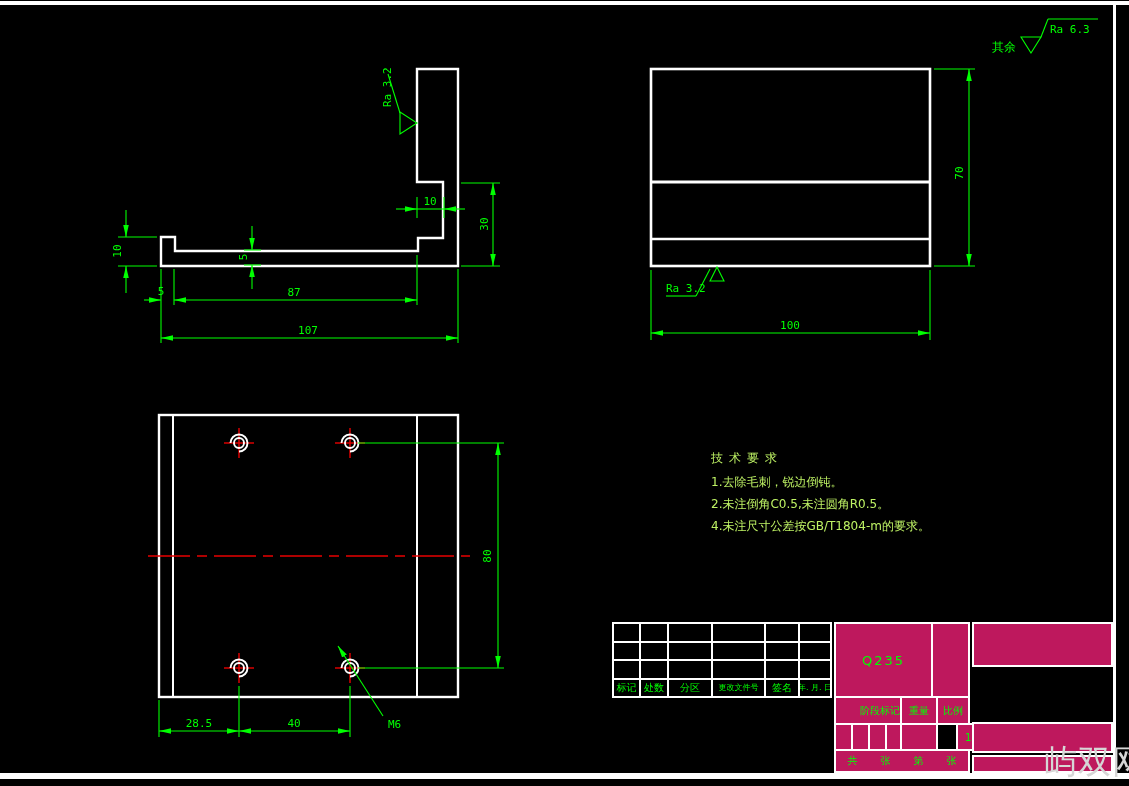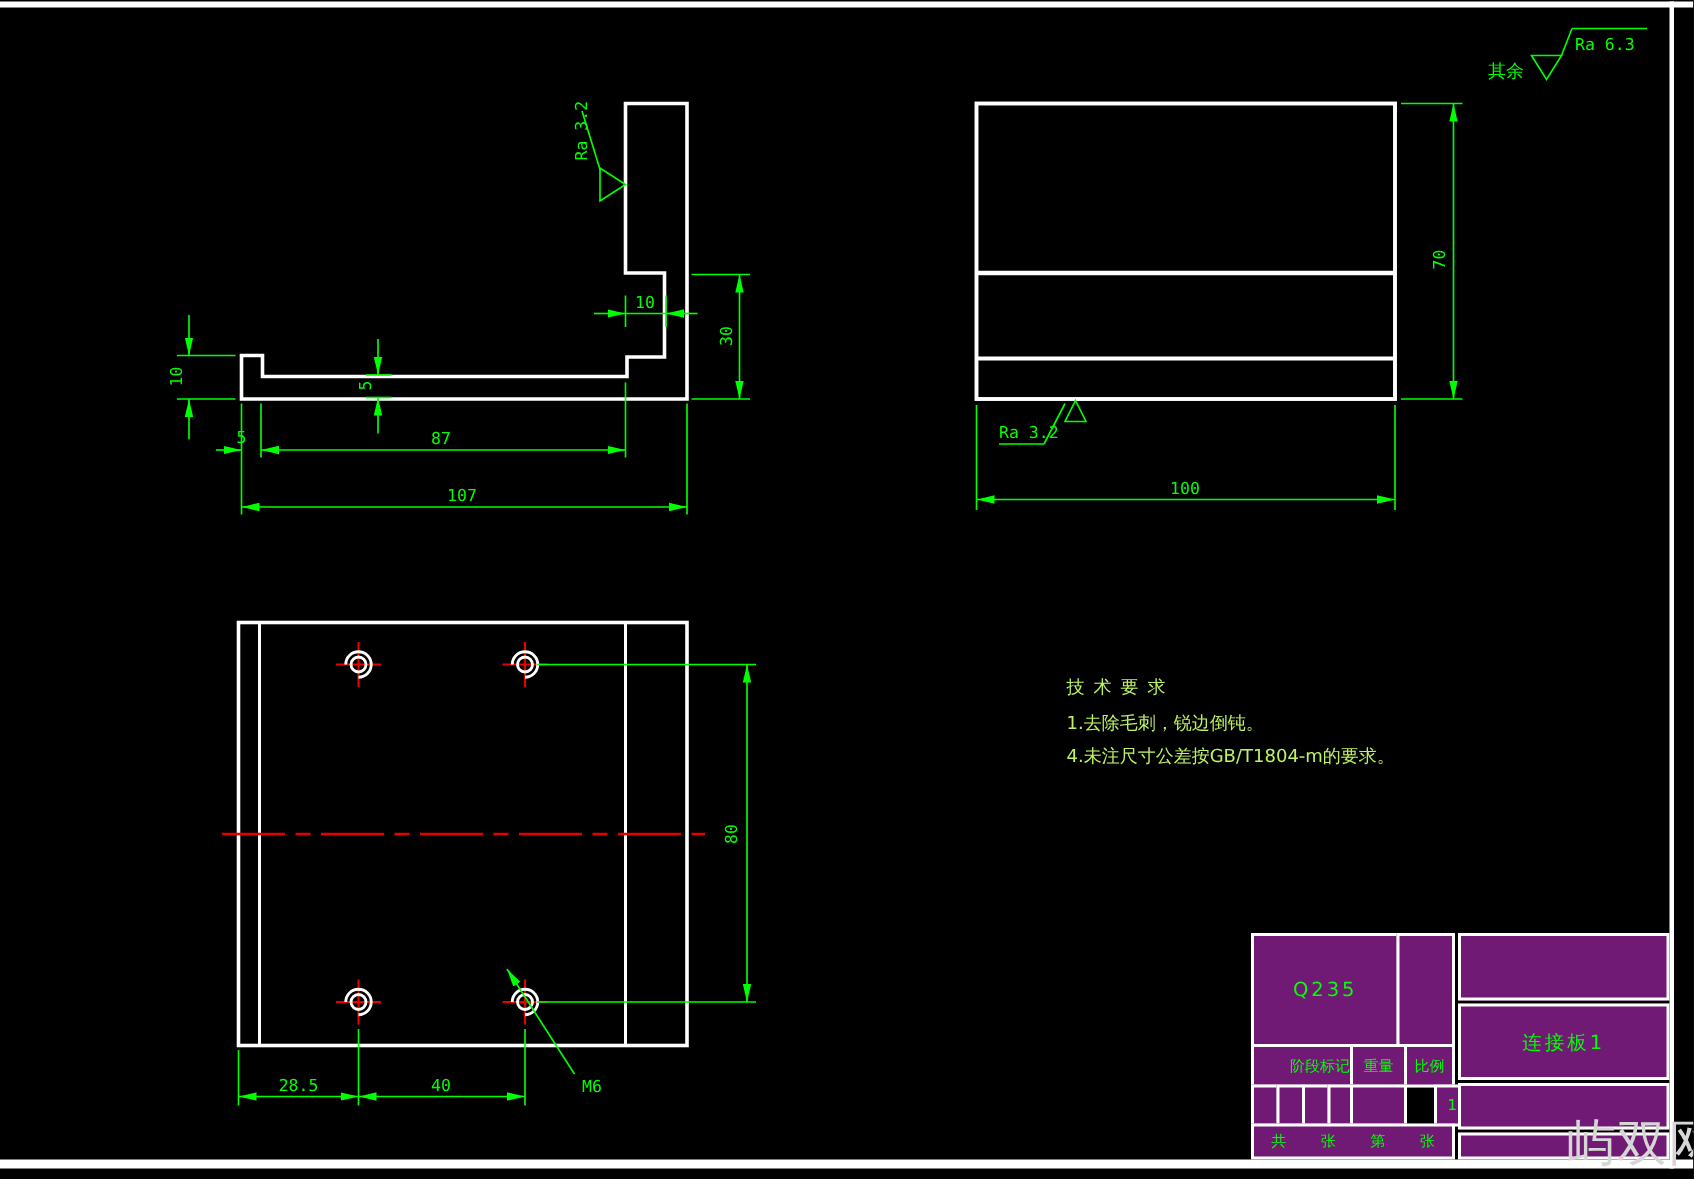--- a/index.html
+++ b/index.html
@@ -9,21 +9,21 @@
   svg{position:absolute;left:0;top:0;}
   svg text{fill:#00ff00;font-family:"DejaVu Sans Mono",monospace;font-size:11px;}
   svg text.cjk{font-family:"DejaVu Sans",sans-serif;font-size:12px;}
   .tech{position:absolute;left:711px;top:447px;color:#bef264;font-size:12px;line-height:22px;white-space:nowrap;}
   .tech .t-title{letter-spacing:6px;margin-bottom:2px;}
   .tb{position:absolute;left:612px;top:622px;width:501px;height:151px;}
   .grid{position:absolute;display:grid;background:#fff;gap:2px;padding:2px;box-sizing:border-box;}
   .grid i{display:flex;align-items:center;justify-content:center;background:#000;color:#00ff00;
           font-size:10px;font-style:normal;white-space:nowrap;overflow:hidden;}
   .grid i.small{font-size:8px;}
-  .cell{position:absolute;border:2px solid #fff;box-sizing:border-box;background:#701a75;color:#00ff00;
+  .cell{position:absolute;border:2px solid #fff;box-sizing:border-box;background:#be185d;color:#00ff00;
         display:flex;align-items:center;justify-content:center;font-size:10px;white-space:nowrap;overflow:hidden;}
   .cell.big{font-size:13px;letter-spacing:2px;}
   .cell.spread{justify-content:space-around;}
   .watermark{position:absolute;left:1044px;top:740px;width:86px;height:46px;overflow:hidden;
              color:#d6d6d6;font-size:33px;letter-spacing:1px;z-index:10;white-space:nowrap;}
 </style>
 </head>
 <body>
 
 <div class="stage">
@@ -168,25 +168,52 @@
       <text x="199" y="727" text-anchor="middle">28.5</text>
       <text x="294" y="727" text-anchor="middle">40</text>
       <text transform="translate(491,556) rotate(-90)" text-anchor="middle">80</text>
       <text x="388" y="728">M6</text>
     </g>
   </svg>
 
   <div class="tech">
     <div class="t-title">技术要求</div>
     <div>1.去除毛刺，锐边倒钝。</div>
+    <div>2.未注倒角C0.5,未注圆角R0.5。</div>
     <div>4.未注尺寸公差按GB/T1804-m的要求。</div>
   </div>
 
   <div class="tb">
 
+    <div class="grid" style="left:0;top:0;width:220px;height:76px;grid-template-columns:25px 26px 42px 51px 32px auto;grid-template-rows:repeat(4,1fr);">
+      <i></i>
+        <i></i>
+        <i></i>
+        <i></i>
+        <i></i>
+        <i></i>
+      <i></i>
+        <i></i>
+        <i></i>
+        <i></i>
+        <i></i>
+        <i></i>
+      <i></i>
+        <i></i>
+        <i></i>
+        <i></i>
+        <i></i>
+        <i></i>
+      <i>标记</i>
+      <i>处数</i>
+      <i>分区</i>
+      <i class="small">更改文件号</i>
+      <i>签名</i>
+      <i class="small">年. 月. 日</i>
+    </div>
 
 
     <div class="cell big" style="left:222px;top:0;width:99px;height:76px;">Q235</div>
     <div class="cell" style="left:319px;top:0;width:39px;height:76px;"></div>
     <div class="cell" style="left:222px;top:74px;width:92px;height:29px;">阶段标记</div>
     <div class="cell" style="left:288px;top:74px;width:38px;height:29px;">重量</div>
     <div class="cell" style="left:324px;top:74px;width:34px;height:29px;">比例</div>
     <div class="cell" style="left:222px;top:101px;width:19px;height:28px;"></div>
     <div class="cell" style="left:239px;top:101px;width:19px;height:28px;"></div>
     <div class="cell" style="left:256px;top:101px;width:19px;height:28px;"></div>
@@ -194,19 +221,18 @@
     <div class="cell" style="left:288px;top:101px;width:38px;height:28px;"></div>
     <div class="cell" style="left:324px;top:101px;width:34px;height:28px;margin-left:20px;">1:1</div>
     <div class="cell spread" style="left:222px;top:127px;width:136px;height:24px;">
       <span>共</span>
       <span>张</span>
       <span>第</span>
       <span>张</span>
     </div>
 
     <div class="cell" style="left:360px;top:0;width:141px;height:45px;"></div>
-    <div class="cell big" style="left:360px;top:47px;width:141px;height:51px;">连接板1</div>
     <div class="cell" style="left:360px;top:100px;width:141px;height:31px;"></div>
     <div class="cell" style="left:360px;top:133px;width:141px;height:18px;"></div>
   </div>
 
   <div class="watermark">屿双网</div>
 </div>
 
 </body></html>

